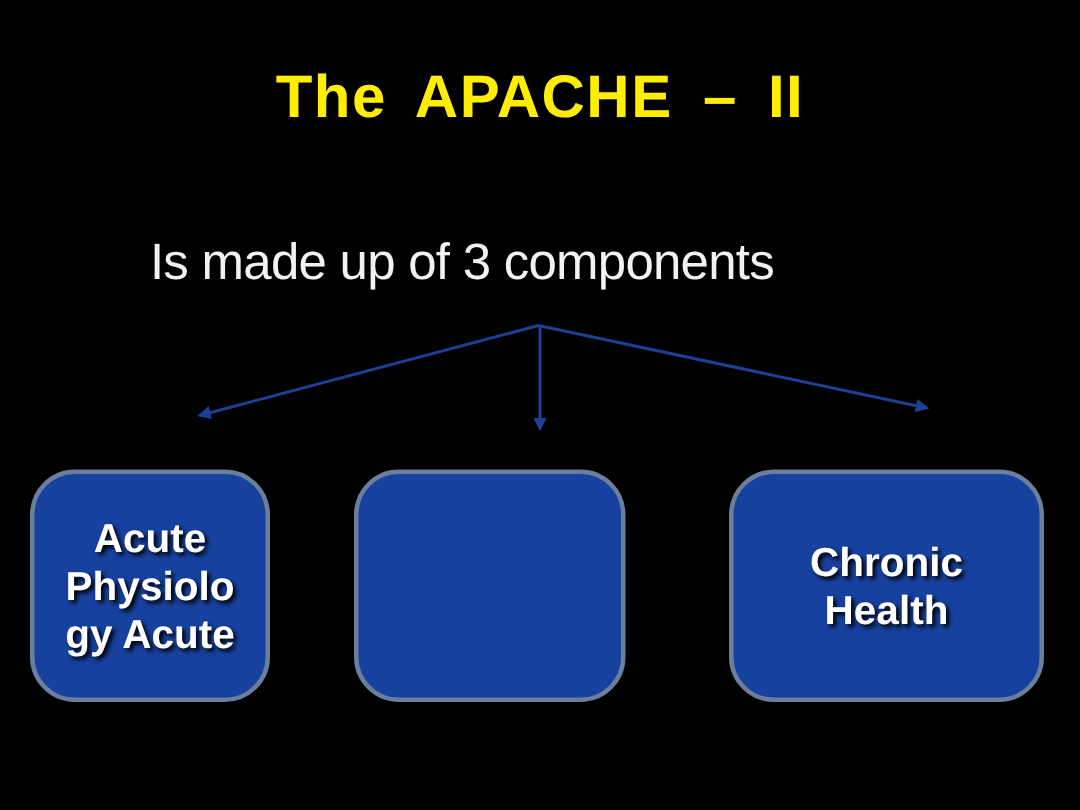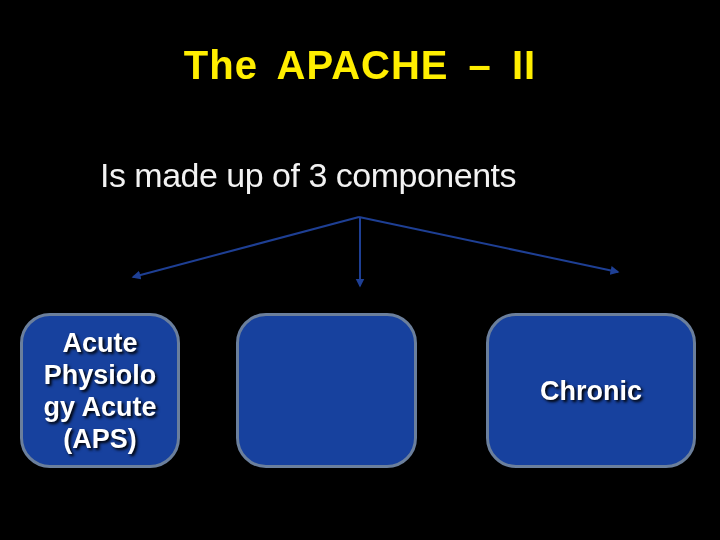--- a/index.html
+++ b/index.html
@@ -92,23 +92,23 @@
     </defs>
     <line x1="359" y1="217" x2="133" y2="277" stroke="#1e3f94" stroke-width="2" marker-end="url(#arrowhead)"></line>
     <line x1="360" y1="217" x2="360" y2="286" stroke="#1e3f94" stroke-width="2" marker-end="url(#arrowhead)"></line>
     <line x1="359" y1="217" x2="618" y2="272" stroke="#1e3f94" stroke-width="2" marker-end="url(#arrowhead)"></line>
   </svg>
 
   <div class="component-box box-aps">
     <span class="box-line">Acute</span>
     <span class="box-line">Physiolo</span>
     <span class="box-line">gy Acute</span>
-    <span class="box-line">(APS)</span>
   </div>
 
   <div class="component-box box-age">
   </div>
 
   <div class="component-box box-che">
     <span class="box-line">Chronic</span>
+    <span class="box-line">Health</span>
   </div>
 
 </div>
 
 </body></html>

